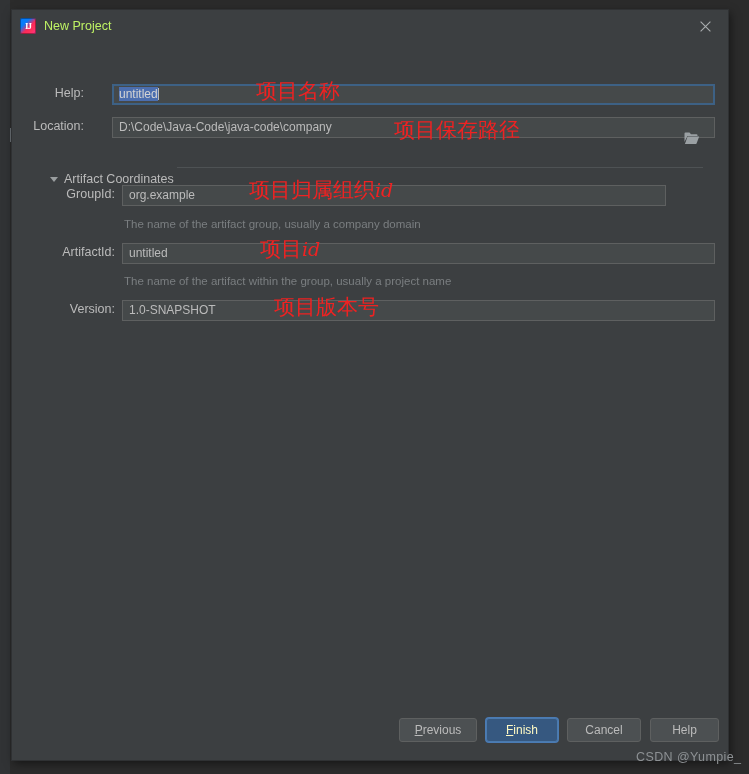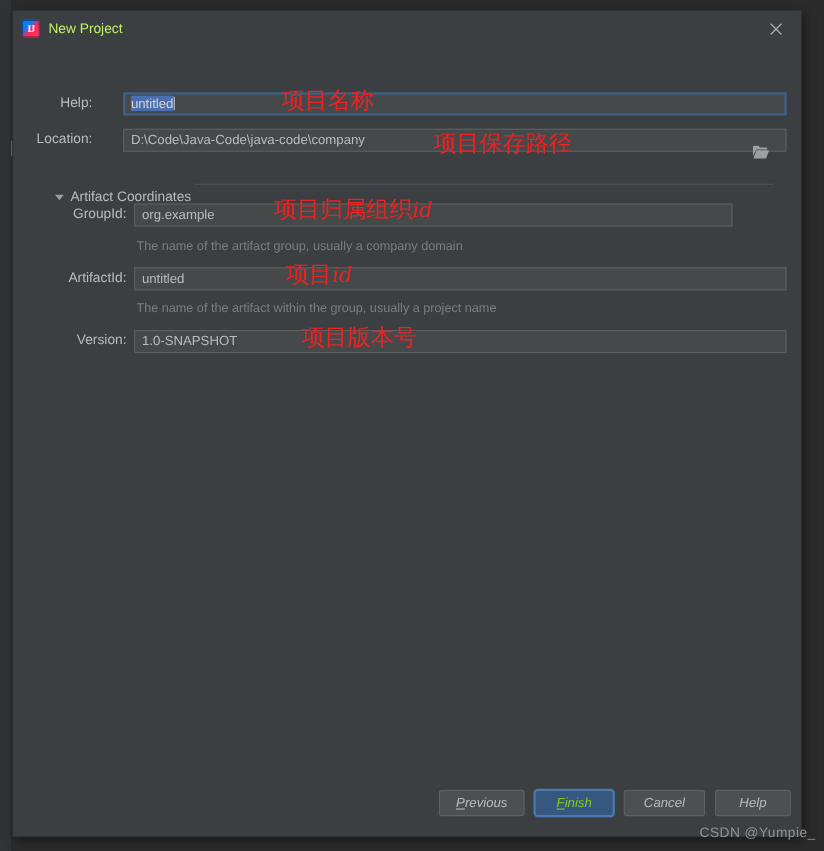--- a/index.html
+++ b/index.html
@@ -189,41 +189,40 @@
     font-size: 19px;
   }
 
   
   #buttonbar {
     position: absolute;
     left: 0;
     bottom: 0;
     width: 716px;
     height: 58px;
-    font-style: italic;
   }
   .btn {
     position: absolute;
     top: 16px;
     height: 24px;
     box-sizing: border-box;
     border: 1px solid #5e6060;
     border-radius: 3px;
     background: #4c5052;
     color: #bbbbbb;
     font-size: 12px;
     line-height: 22px;
     text-align: center;
     cursor: pointer;
     user-select: none;
   }
   .btn.primary {
     background: #365880;
     border-color: #4a7aae;
-    color: #84cc16;
+    color: #fef9c3;
     box-shadow: 0 0 0 1px #4b7bb4;
   }
   .mn { text-decoration: underline; }
 
   
   #watermark {
     position: absolute;
     left: 625px;
     top: 750px;
     font-size: 12.5px;

